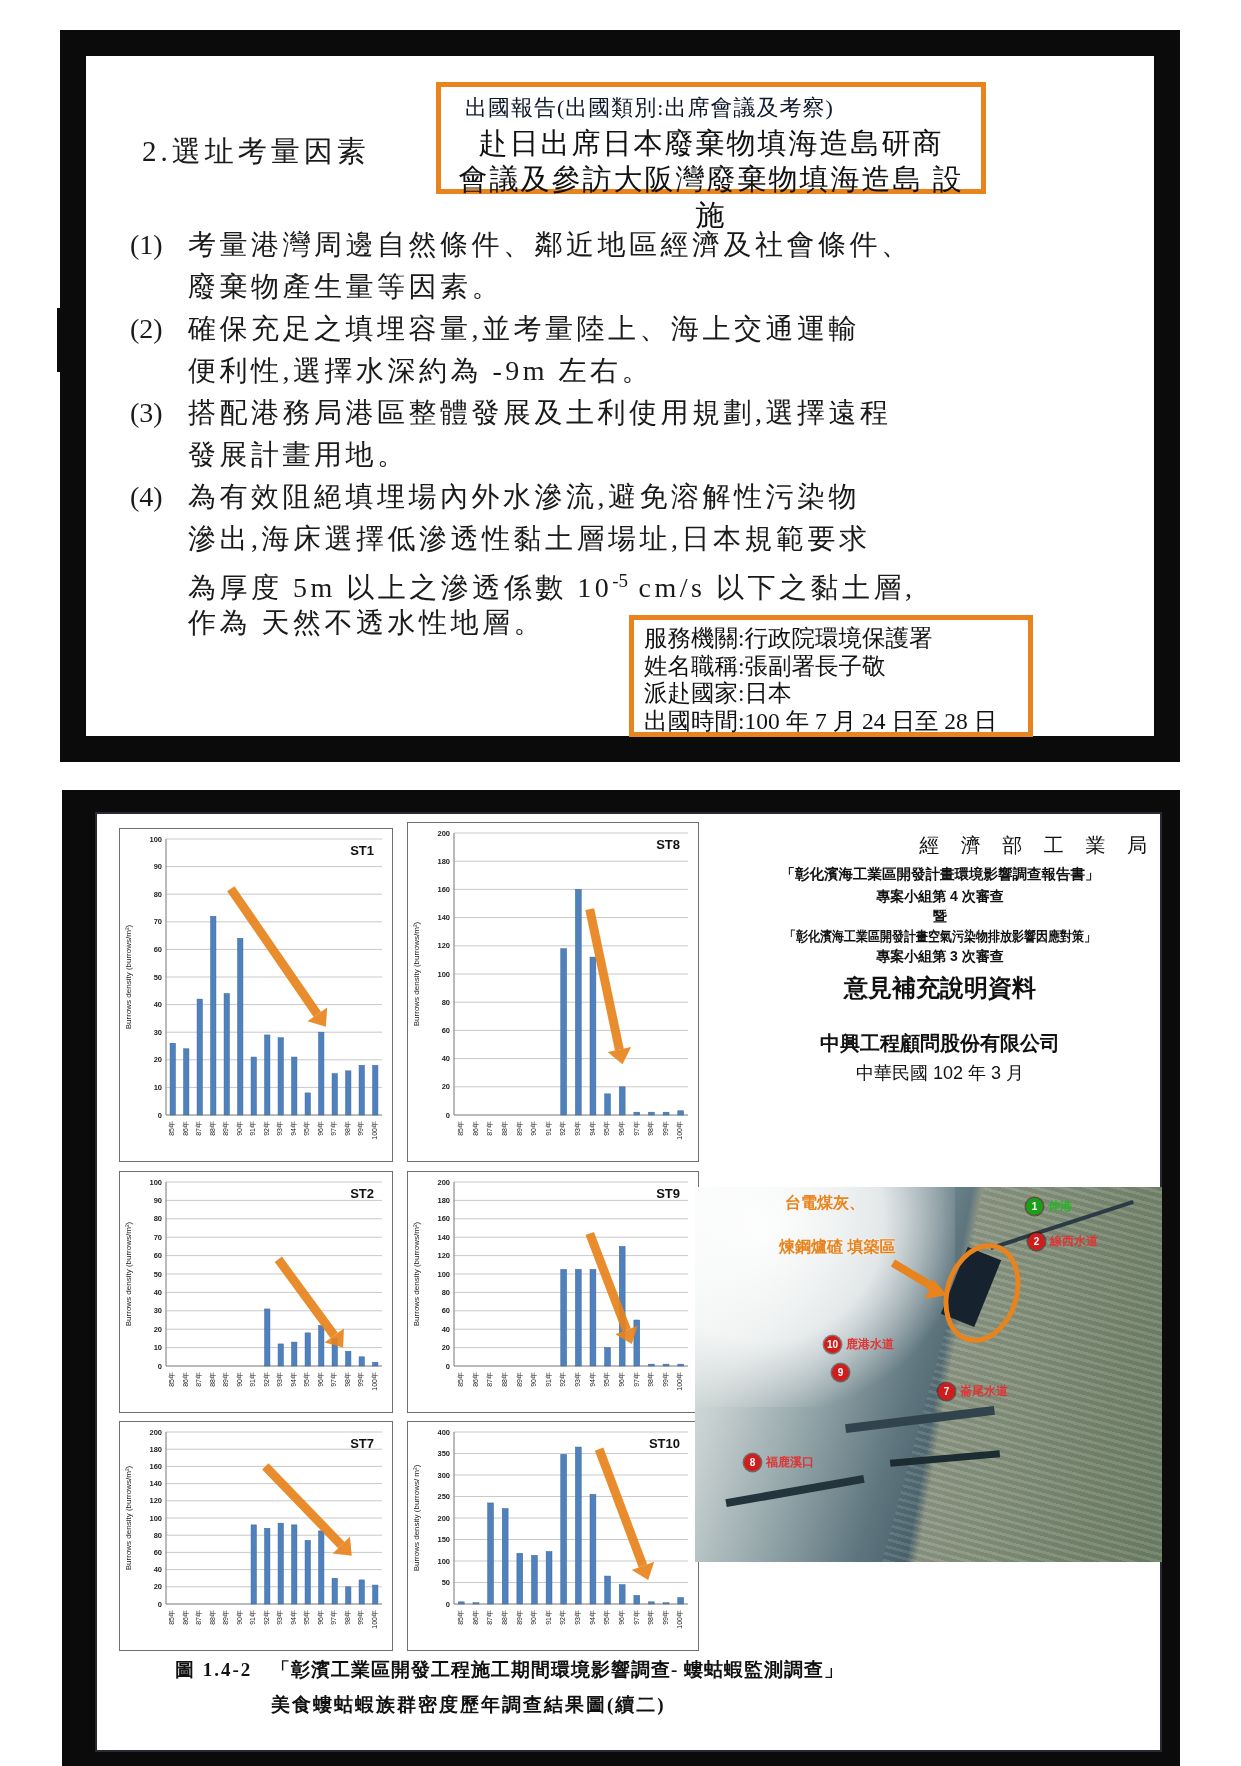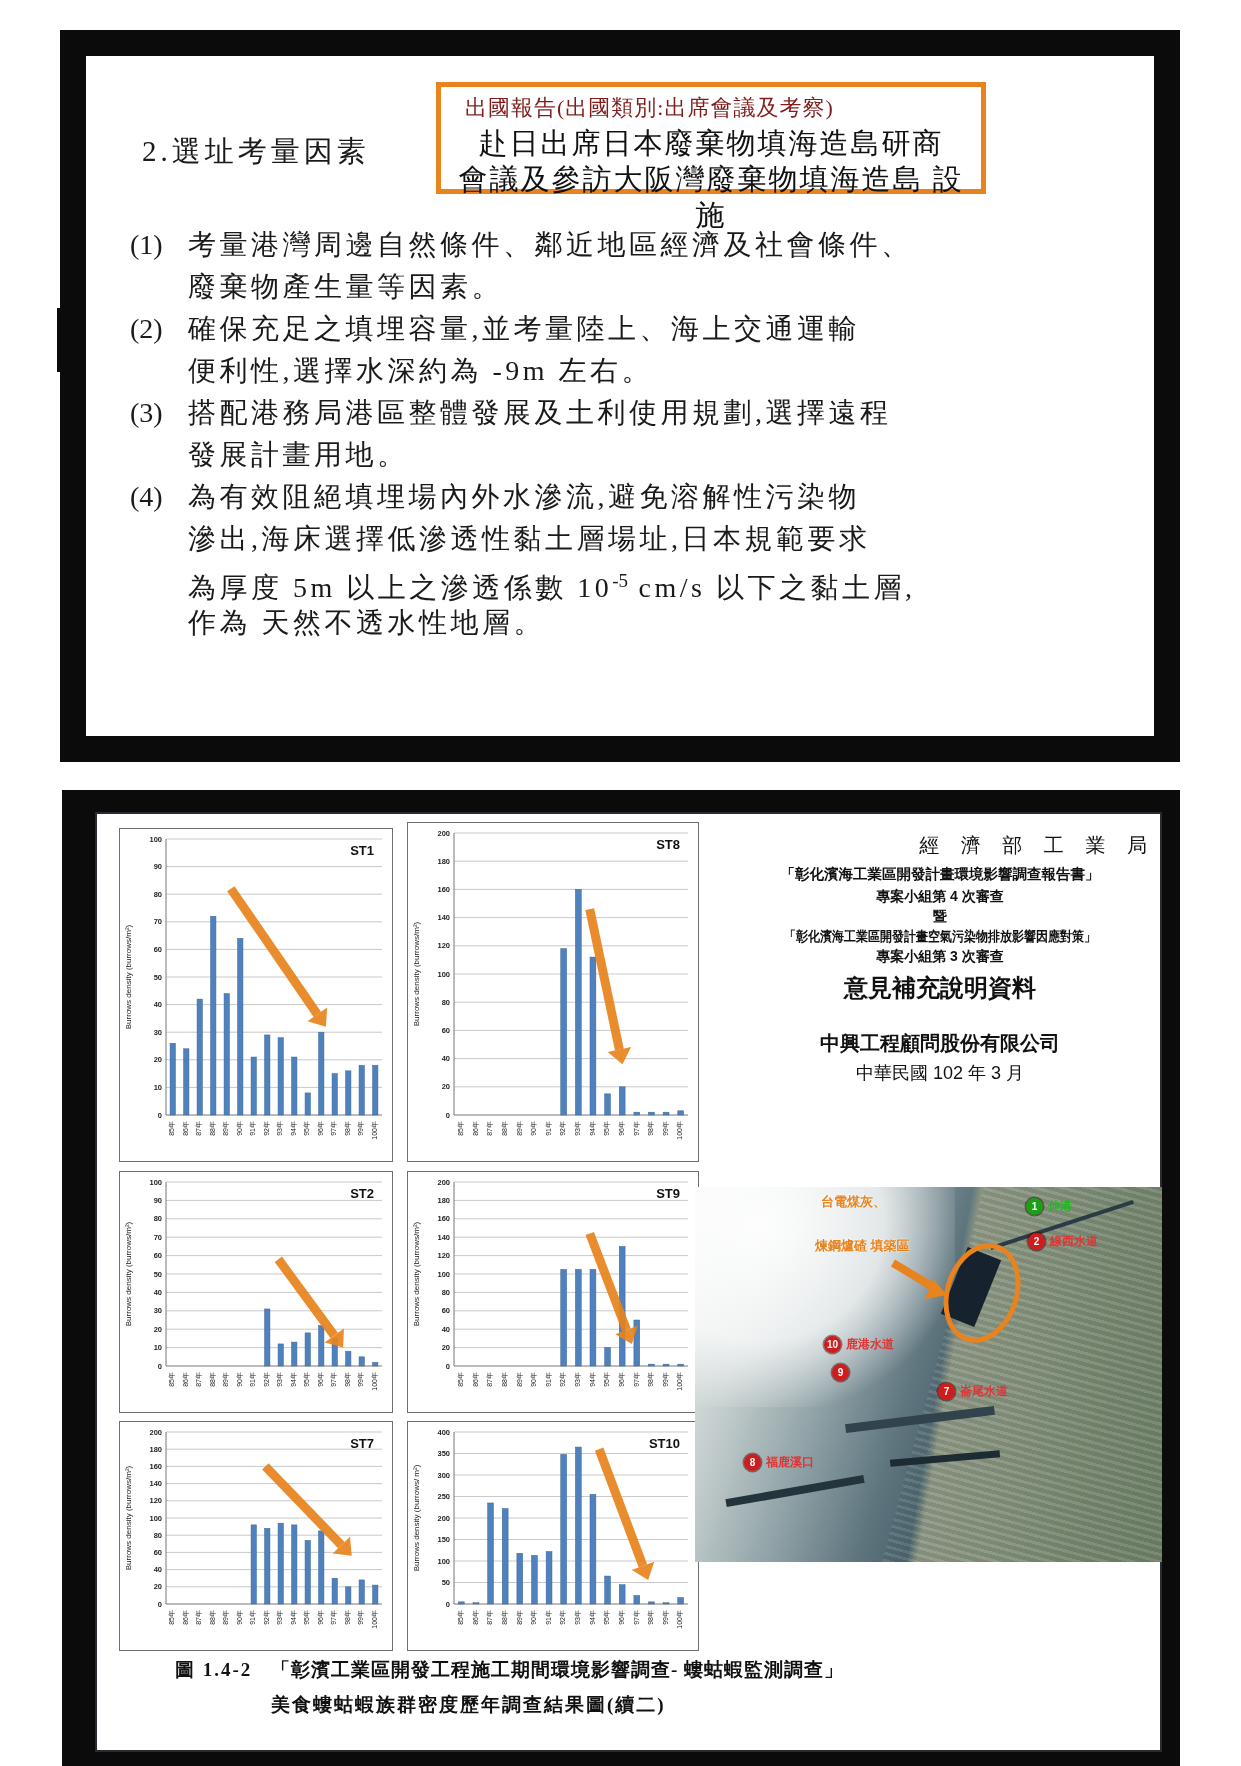--- a/index.html
+++ b/index.html
@@ -6,21 +6,21 @@
   #stage{position:relative;width:1241px;height:1766px;background:#fff;overflow:hidden;
          font-family:"Liberation Serif","DejaVu Serif",serif;}
   
   #page1{position:absolute;left:60px;top:30px;width:1120px;height:732px;
          background:#0b0b0b;padding:26px;box-sizing:border-box;}
   #page1-inner{position:relative;width:100%;height:100%;background:#fff;}
   .scan-tick{position:absolute;left:-29px;top:252px;width:6px;height:64px;background:#0b0b0b;}
   #p1-heading{position:absolute;left:56px;top:76px;font-size:29px;color:#1a1a1a;letter-spacing:4px;}
   #title-box{position:absolute;left:350px;top:26px;width:550px;height:112px;
              border:5px solid #e8831d;background:#fff;padding:4px 10px;box-sizing:border-box;}
-  #title-box .tl1{font-size:22px;color:#7f1d1d;margin:2px 0 2px 14px;letter-spacing:1px;}
+  #title-box .tl1{font-size:22px;color:#0f172a;margin:2px 0 2px 14px;letter-spacing:1px;}
   #title-box .tl2,#title-box .tl3{font-size:29px;color:#111;text-align:center;letter-spacing:2px;line-height:36px;}
   #p1-items{position:absolute;left:44px;top:168px;width:880px;}
   .item{display:flex;margin:0;}
   .item .num{width:58px;font-size:28px;line-height:42px;color:#1a1a1a;flex:none;}
   .item .itxt{font-size:28px;line-height:42px;color:#1a1a1a;letter-spacing:3.5px;white-space:nowrap;}
   .item .itxt div{height:42px;}
   sup.s5{font-size:19px;vertical-align:super;letter-spacing:0;}
   #info-box{position:absolute;left:543px;top:559px;width:404px;height:122px;
             border:5px solid #e8831d;background:#fff;padding:5px 10px;box-sizing:border-box;}
   #info-box div{font-size:23.5px;line-height:27.5px;color:#111;white-space:nowrap;}
@@ -50,22 +50,22 @@
   #map{position:absolute;left:598px;top:373px;width:467px;height:375px;overflow:hidden;
        background:linear-gradient(108deg,#e9edec 0%,#c6cfcf 16%,#93a5a9 32%,#5e757e 48%,#3b545f 64%,#2d4450 80%,#263b47 100%);}
   #map .haze{position:absolute;left:-40px;top:-40px;width:300px;height:260px;
        background:radial-gradient(ellipse at 35% 30%,rgba(255,255,255,0.96) 0%,rgba(255,255,255,0.75) 45%,rgba(255,255,255,0) 75%);}
   #map .land{position:absolute;inset:0;
        background:linear-gradient(100deg,rgba(0,0,0,0) 52%,#8d9684 54%,#83907b 68%,#76856e 84%,#6d7e66 100%);}
   #map .land2{position:absolute;inset:0;opacity:.35;
        background:repeating-linear-gradient(15deg,rgba(255,255,255,.25) 0 3px,rgba(40,60,40,.25) 3px 7px);
        clip-path:polygon(62% 0,100% 0,100% 100%,40% 100%);}
   .mshape{position:absolute;}
-  #annot1,#annot2{position:absolute;color:#e8831d;font-weight:bold;font-size:13px;
-       font-family:"Liberation Sans","DejaVu Sans",sans-serif;text-shadow:0 0 2px #fff;margin-left:36px;}
+  #annot1,#annot2{position:absolute;color:#e8831d;font-weight:bold;font-size:16px;
+       font-family:"Liberation Sans","DejaVu Sans",sans-serif;text-shadow:0 0 2px #fff;}
   #annot1{left:90px;top:6px;}
   #annot2{left:84px;top:50px;}
   #map-ellipse{position:absolute;left:250px;top:55px;width:64px;height:92px;border:5px solid #e8831d;
        border-radius:50%;transform:rotate(18deg);}
   .badge-wrap{position:absolute;display:flex;align-items:center;}
   .badge{width:17px;height:17px;border-radius:9px;color:#fff;font-size:10px;font-weight:bold;
          display:flex;align-items:center;justify-content:center;flex:none;
          font-family:"Liberation Sans",sans-serif;box-shadow:0 0 0 1.5px rgba(60,0,0,.45);}
   .badge-label{margin-left:5px;font-size:12px;font-weight:bold;white-space:nowrap;
          font-family:"Liberation Sans",sans-serif;text-align:center;}
@@ -118,20 +118,26 @@
           <span class="num">(4)</span>
           <div class="itxt">
             <div>為有效阻絕填埋場內外水滲流,避免溶解性污染物</div>
             <div>滲出,海床選擇低滲透性黏土層場址,日本規範要求</div>
             <div><span>為厚度 5m 以上之滲透係數 10</span><sup class="s5">-5</sup><span> cm/s 以下之黏土層,</span></div>
             <div>作為 天然不透水性地層。</div>
           </div>
         </div>
       </div>
 
+      <div id="info-box">
+        <div>服務機關:行政院環境保護署</div>
+        <div>姓名職稱:張副署長子敬</div>
+        <div>派赴國家:日本</div>
+        <div>出國時間:100 年 7 月 24 日至 28 日</div>
+      </div>
     </div>
   </div>
 
   <div id="page2">
     <div id="page2-inner">
 
       <div class="chart-box c0"><svg width="272" height="332">
             <line x1="46" y1="286" x2="262" y2="286" stroke="#777" stroke-width="1"></line>
             <text x="42" y="288.5" font-size="7.5" text-anchor="end" fill="#222" font-weight="bold">0</text>
             <line x1="46" y1="258.4" x2="262" y2="258.4" stroke="#c9c9c9" stroke-width="1"></line>

